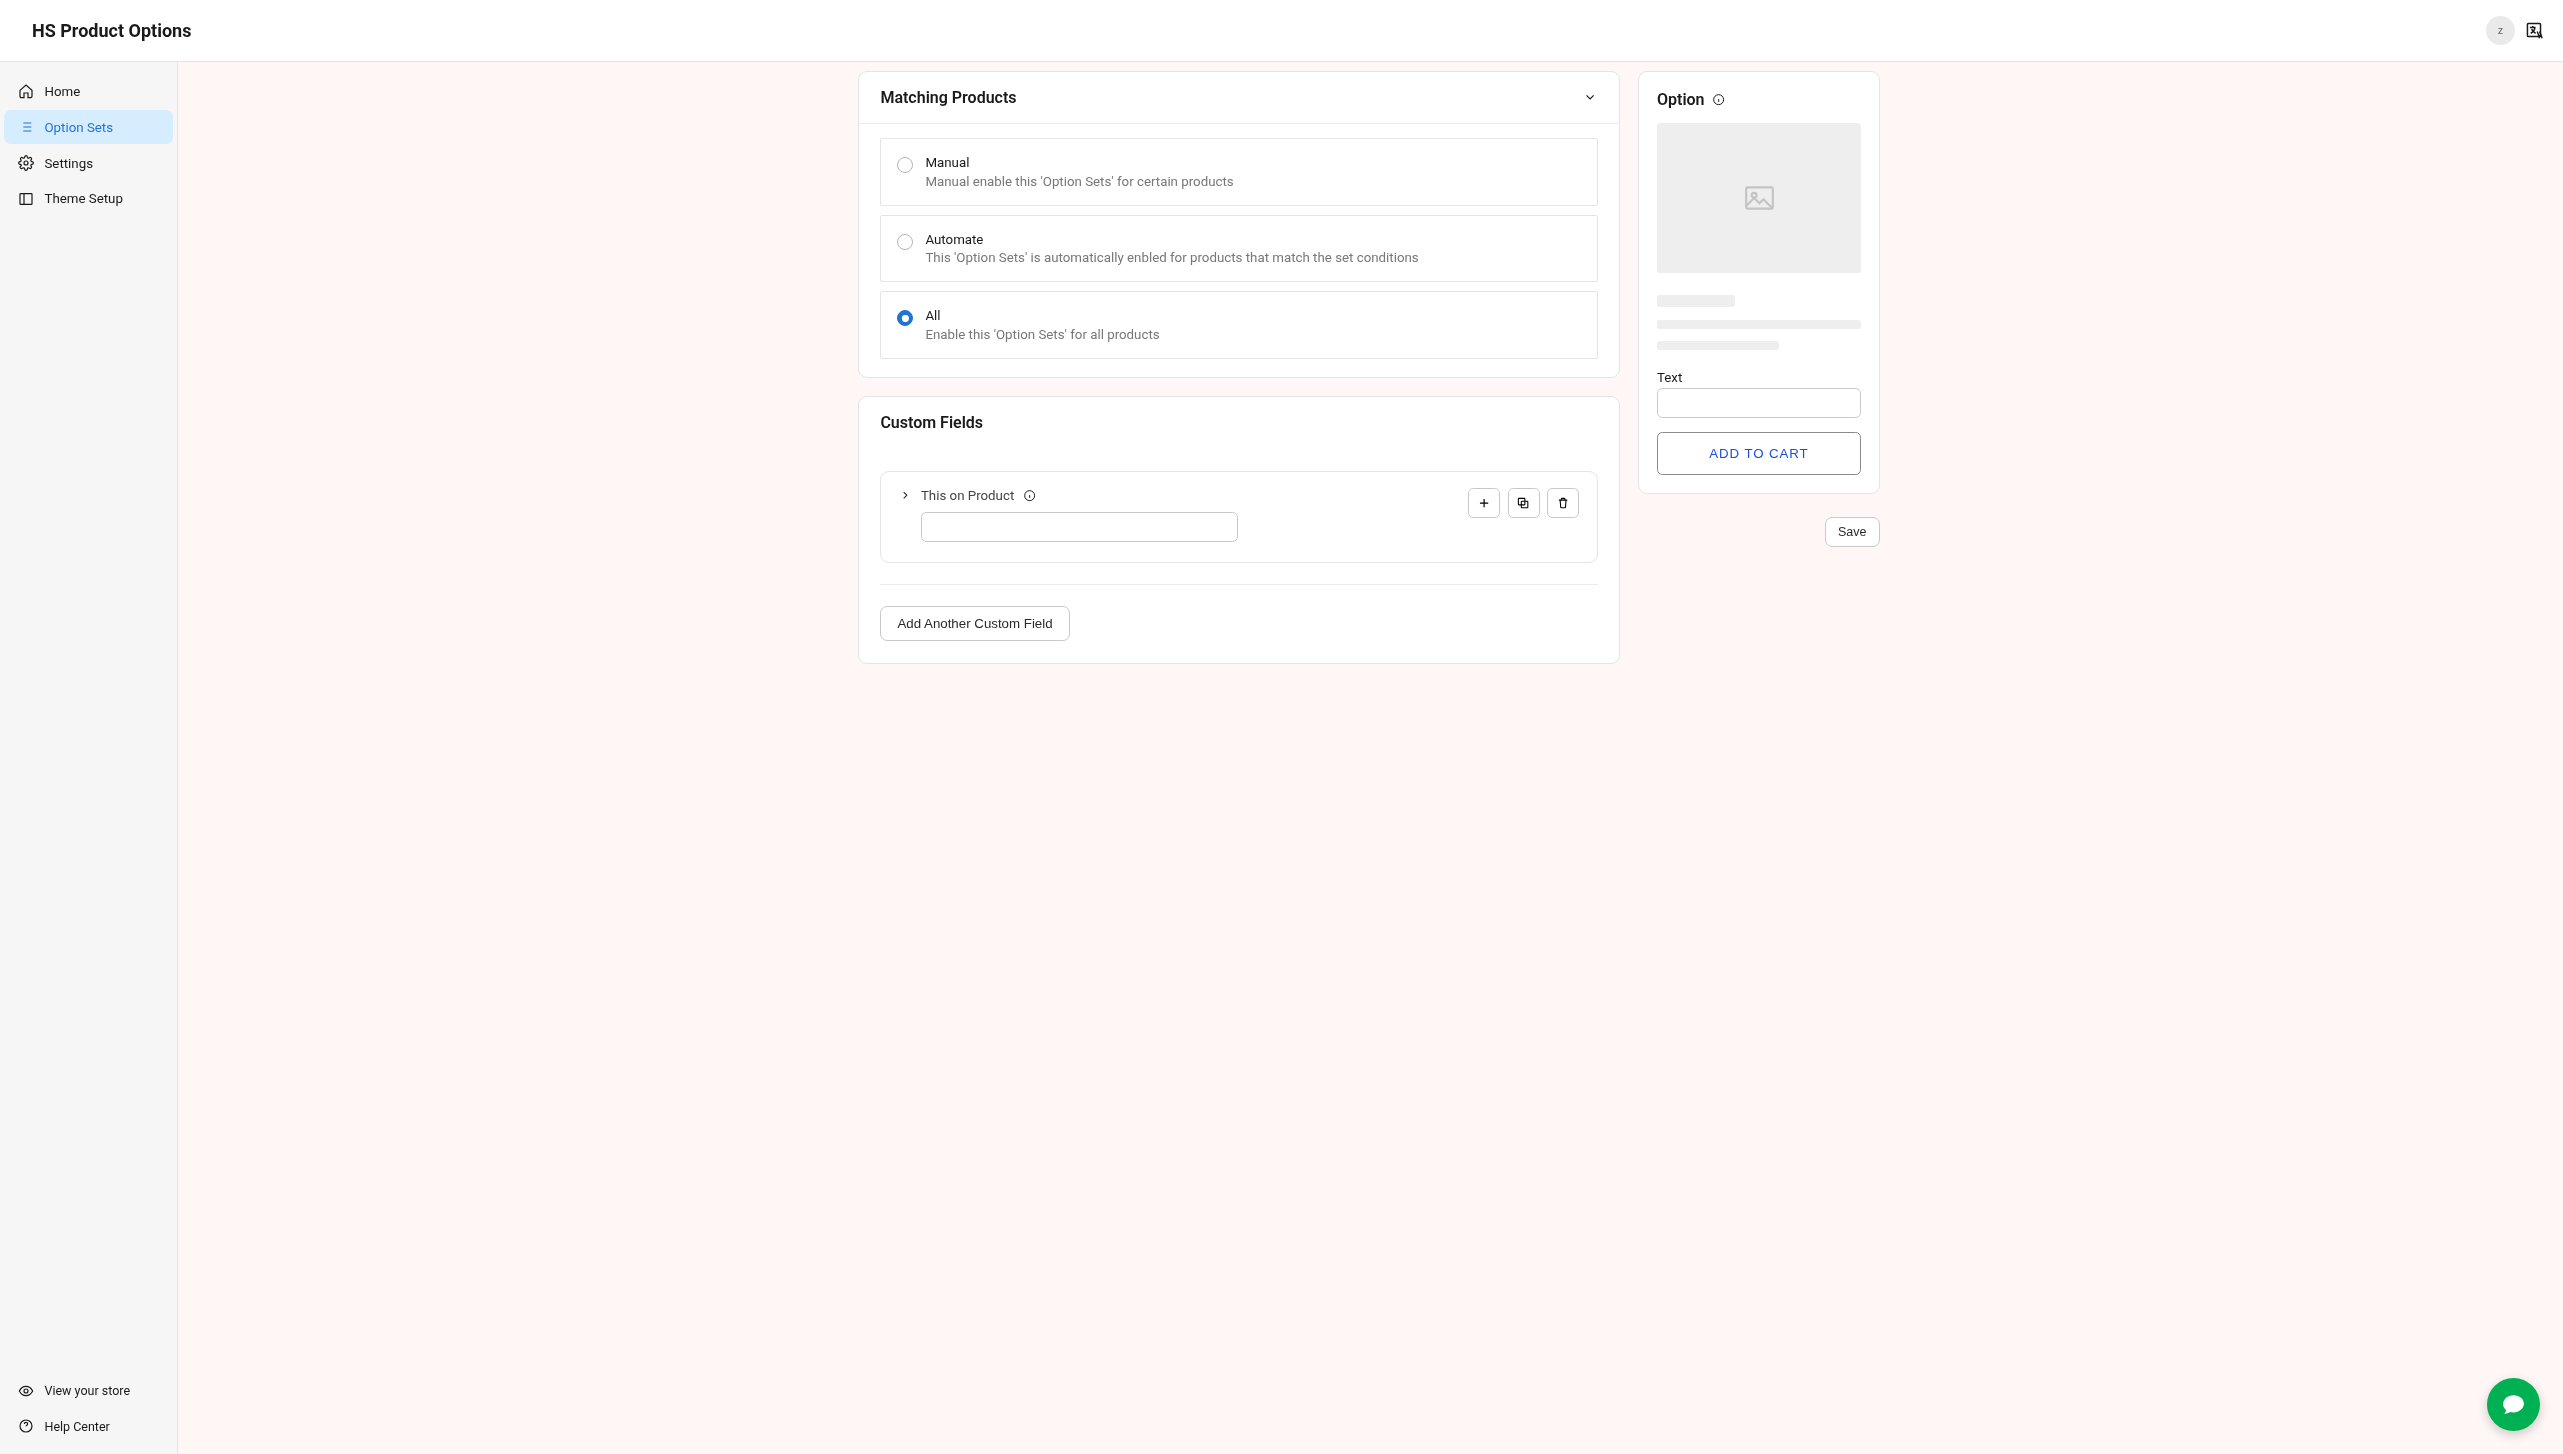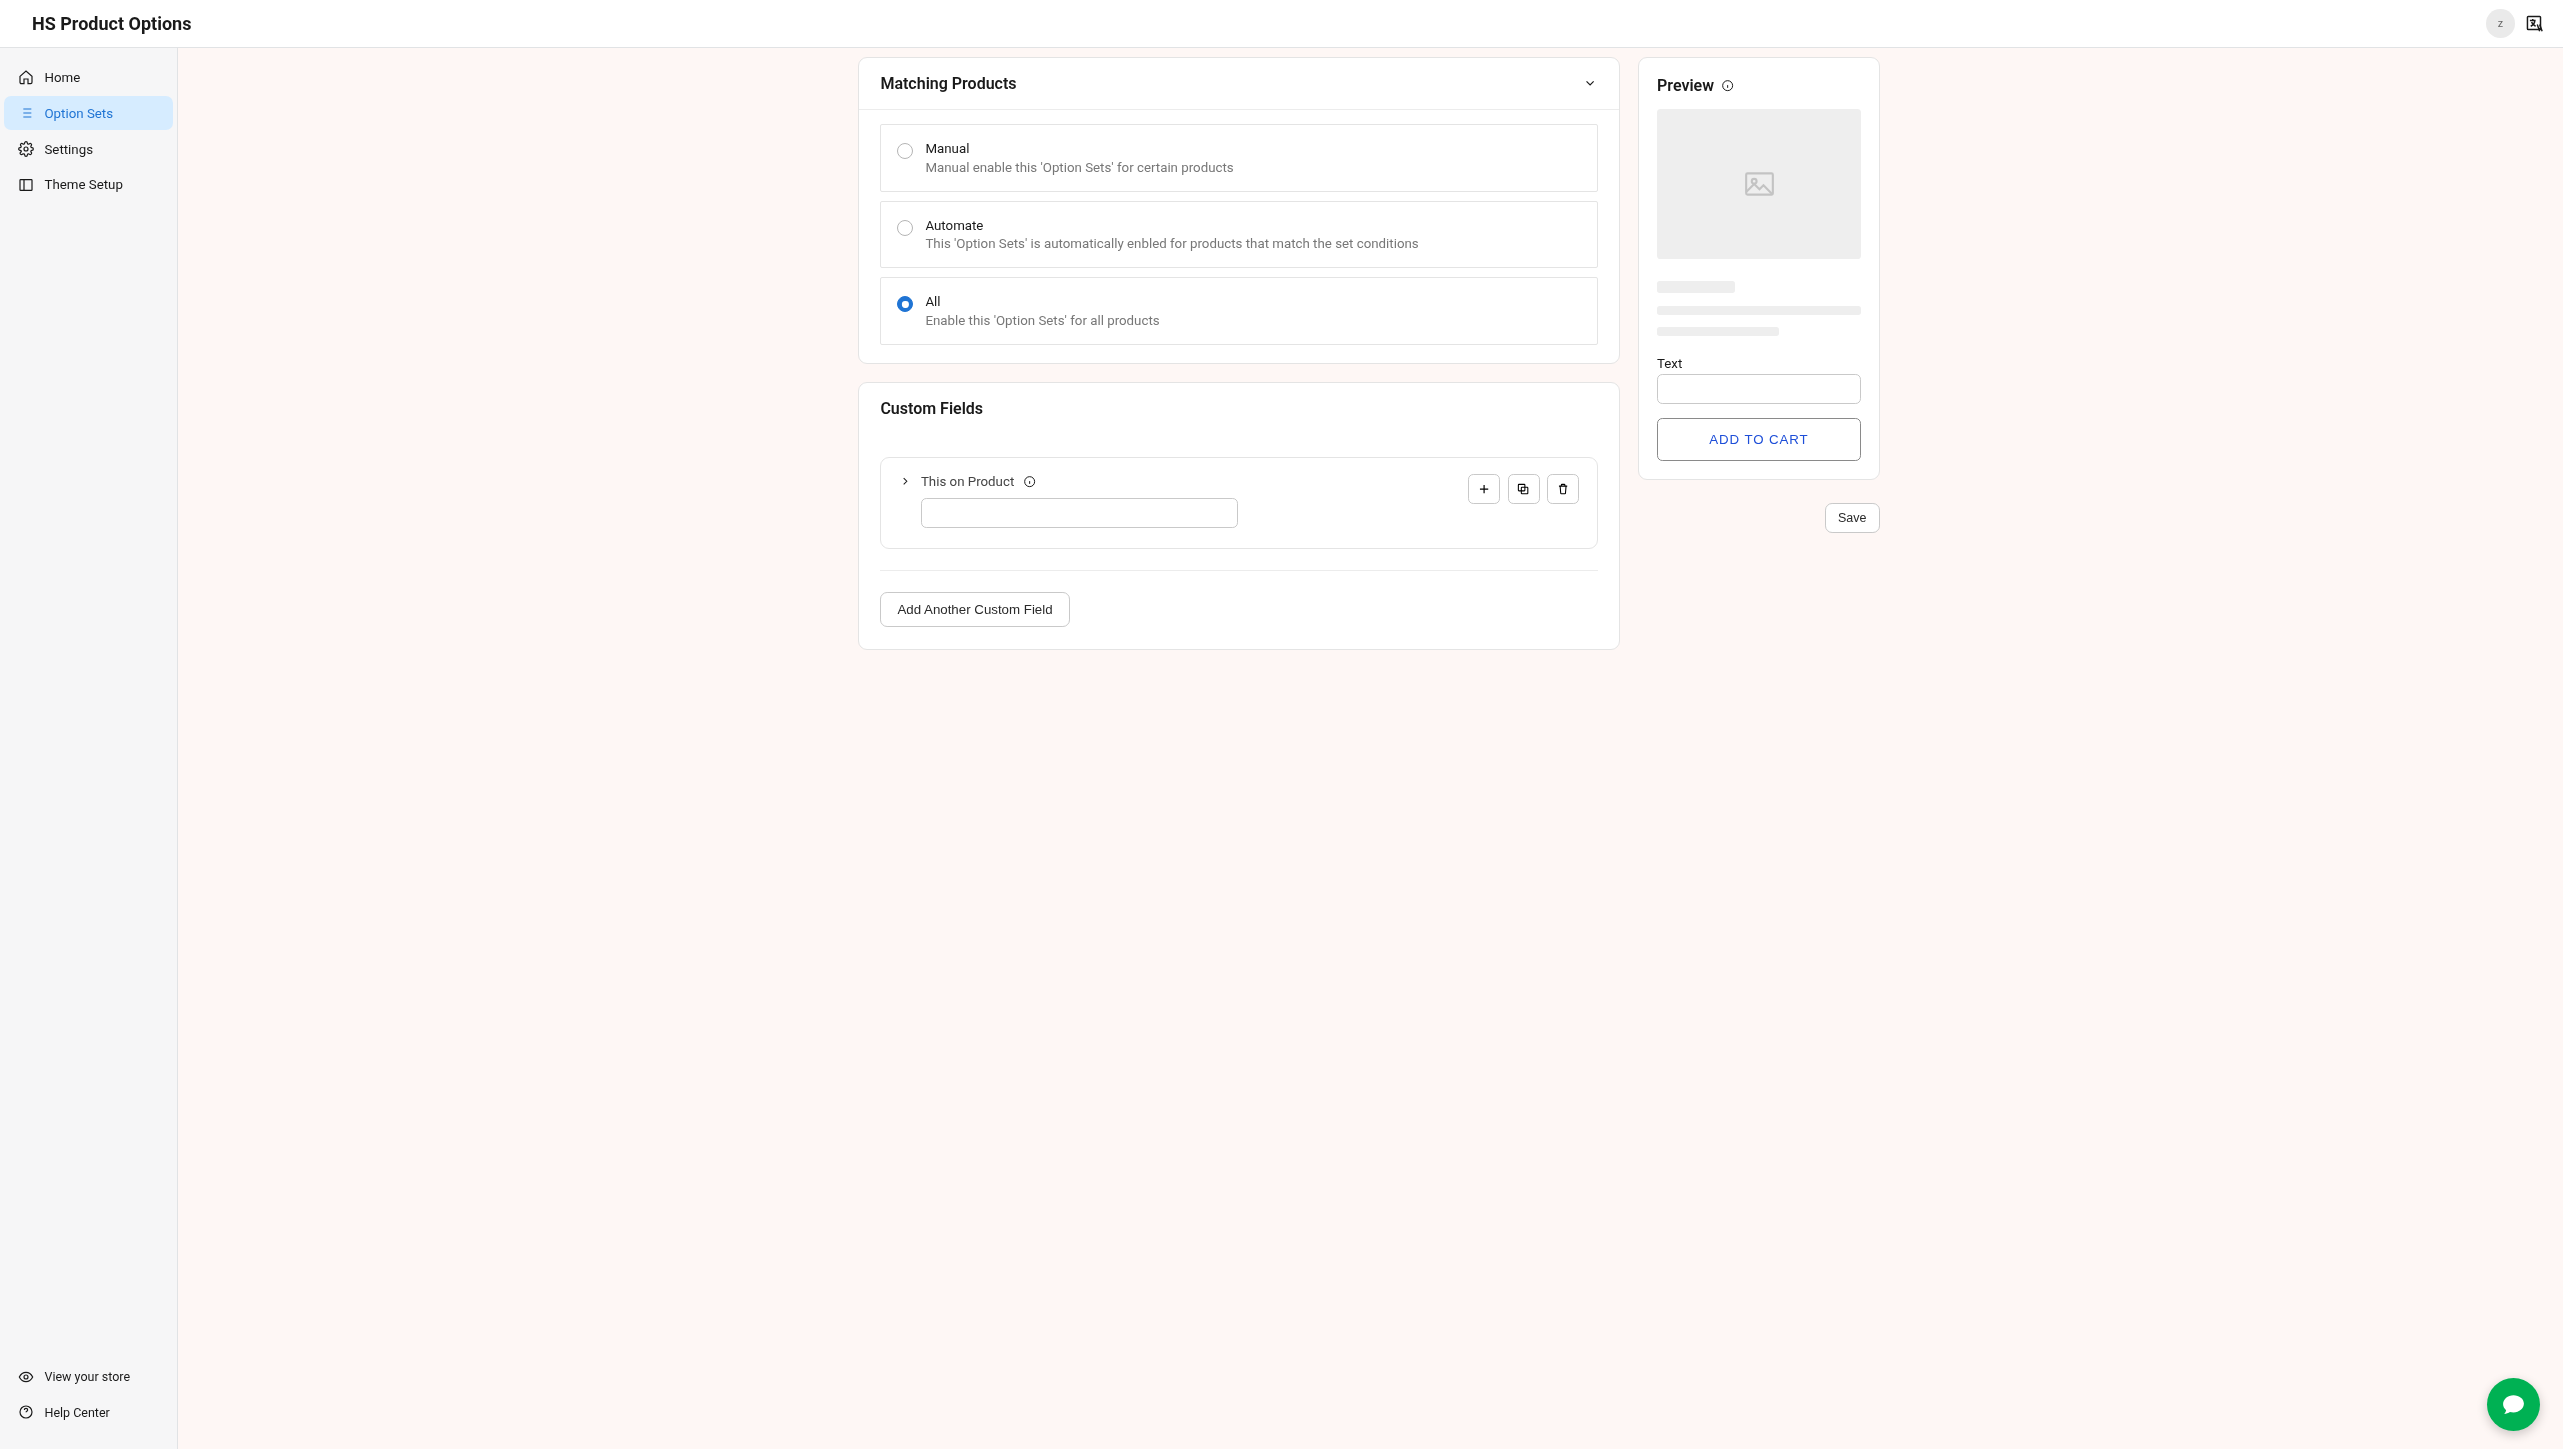--- a/index.html
+++ b/index.html
@@ -1,17 +1,17 @@
 <!DOCTYPE html>
 <html style="font-size:14.2px"><head>
 <meta charset="utf-8">
 <style>
 * { box-sizing: border-box; margin: 0; padding: 0; }
 body { font-family: -apple-system, BlinkMacSystemFont, "Segoe UI", Roboto, sans-serif; color: #1a1a1a; background: #fff; }
-.topbar { height: 48px; border-bottom: 0.9px solid #e1e3e5; display: flex; align-items: center; padding: 0 18px 0 32px; justify-content: space-between; }
+.topbar { height: 62px; border-bottom: 0.9px solid #e1e3e5; display: flex; align-items: center; padding: 0 18px 0 32px; justify-content: space-between; }
 .topbar-title { font-weight: 700; font-size: 18px; }
 .topbar-right { display: flex; align-items: center; gap: 10.7px; }
 .avatar { width: 28.5px; height: 28.5px; border-radius: 50%; background: #eaeaea; display: flex; align-items: center; justify-content: center; font-size: 10.7px; color: #666; }
 .lang-icon { width: 19.6px; height: 19.6px; }
 .layout { display: flex; height: calc(100vh - 53px); }
 .sidebar { width: 178px; background: #f6f6f7; border-right: 0.9px solid #e1e3e5; display: flex; flex-direction: column; padding: 10.7px 3.6px; }
 .nav { flex: 1; }
 .nav-item { display: flex; align-items: center; gap: 10.7px; padding: 9px 14.2px; margin: 1.8px 0; border-radius: 7.1px; cursor: pointer; font-size: 13.3px; color: #1a1a1a; }
 .nav-item.active { background: #d6ecff; color: #1f74d4; }
 .nav-item svg { width: 16px; height: 16px; flex-shrink: 0; }
@@ -197,21 +197,21 @@
           </div>
           <div class="divider"></div>
           <button class="btn-outline">Add Another Custom Field</button>
         </div>
       </section>
     </div>
 
     <div class="side-col">
       <div class="preview-card">
         <div class="preview-title-row">
-          <div class="preview-title">Preview</div>
+          <div class="preview-title">Option</div>
           <svg class="info-icon" viewBox="0 0 24 24" fill="none" stroke="currentColor" stroke-width="1.8">
               <circle cx="12" cy="12" r="9"></circle>
               <path d="M12 8h.01M12 11v5"></path>
             </svg>
         </div>
         <div class="image-ph">
           <svg viewBox="0 0 24 24" fill="none" stroke="#9a9a9a" stroke-width="1.6">
               <rect x="2" y="4" width="20" height="16" rx="1"></rect>
               <circle cx="8" cy="10" r="1.8"></circle>
               <path d="M2 18l6-6 4 4 3-3 7 7"></path>

